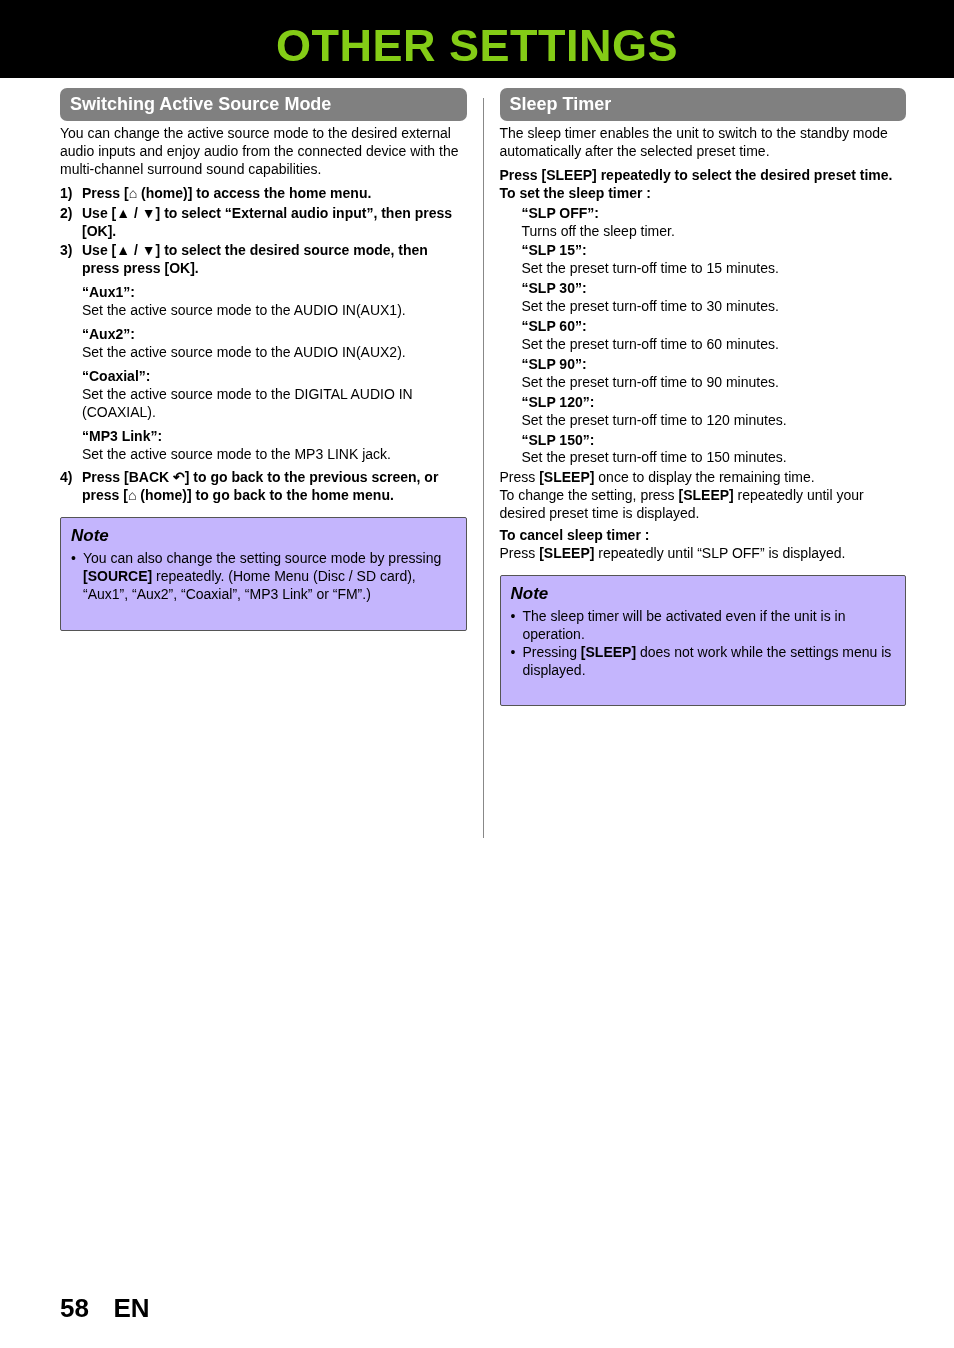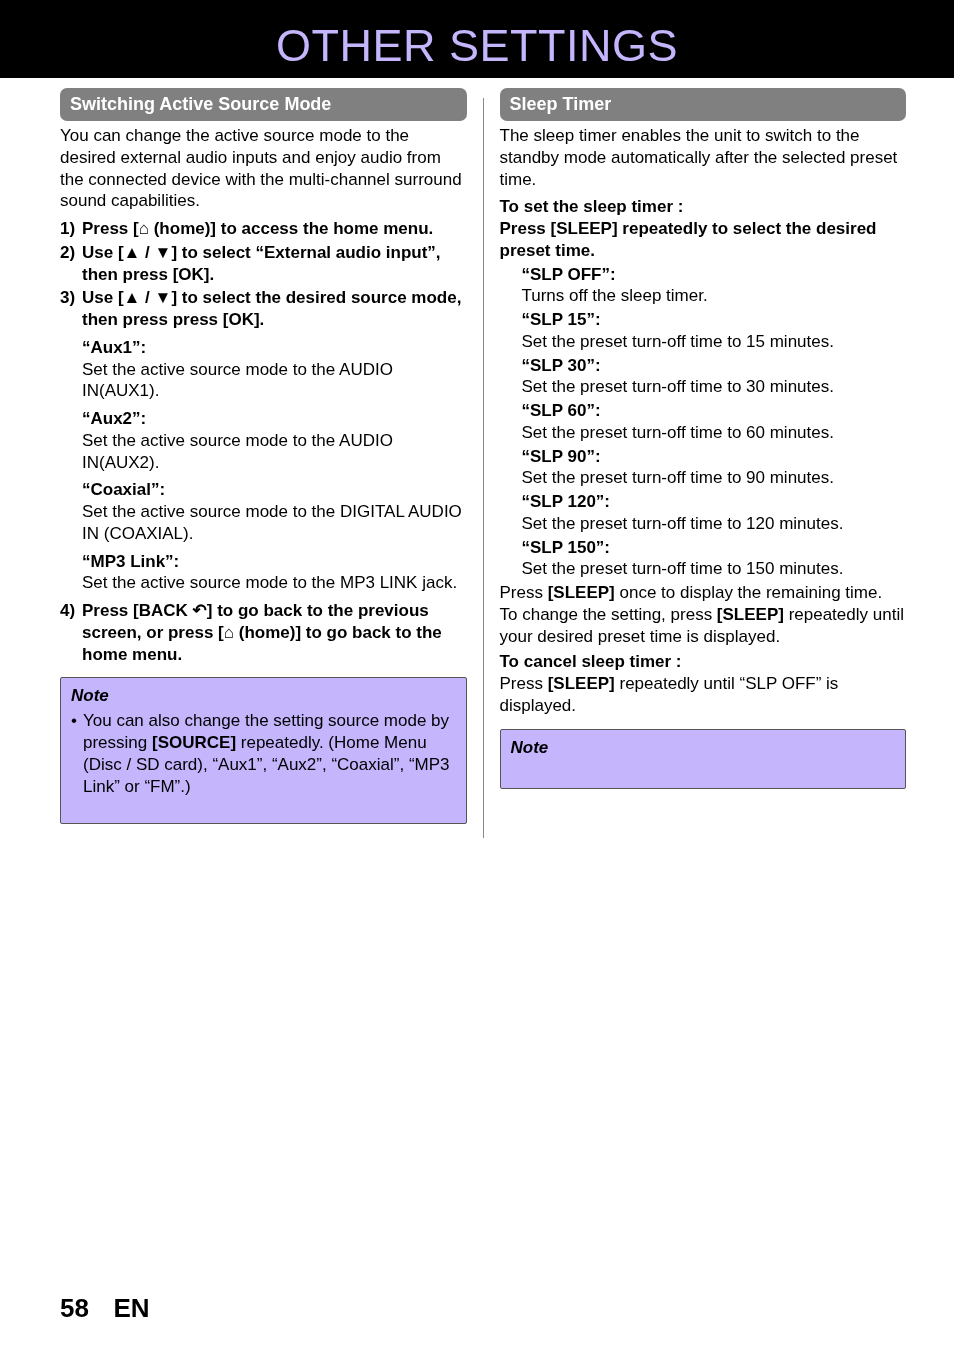--- a/index.html
+++ b/index.html
@@ -14,23 +14,23 @@
     .header-bar {
       width: 100%;
       height: 78px;
       background: #000;
       display: flex;
       align-items: flex-end;
       justify-content: center;
       padding-bottom: 6px;
     }
     .chapter-title {
-      color: #c4b5fd;
+      color: #84cc16;
       font-size: 45px;
-      font-weight: 400;
+      font-weight: 700;
       letter-spacing: 0.5px;
       text-align: center;
     }
     .content {
       display: flex;
       padding: 10px 48px 0 60px;
       gap: 10px;
     }
     .col {
       flex: 1;
@@ -44,21 +44,21 @@
     }
     .section-header {
       background: #808080;
       color: #fff;
       font-weight: 700;
       font-size: 18px;
       padding: 6px 10px;
       border-radius: 7px;
       margin-bottom: 4px;
     }
-    p, li { font-size: 17px; line-height: 1.28; }
+    p, li { font-size: 14px; line-height: 1.28; }
     .intro { margin-bottom: 6px; }
     ol.steps { list-style: none; counter-reset: step; }
     ol.steps > li { font-weight: 700; padding-left: 22px; position: relative; margin-bottom: 2px; }
     ol.steps > li::before { counter-increment: step; content: counter(step) ")"; position: absolute; left: 0; }
     .sub { margin-left: 22px; }
     .option-label { font-weight: 700; margin-top: 6px; }
     .option-desc { margin-bottom: 2px; }
     .bold { font-weight: 700; margin-top: 18px; }
     .note-box {
       background: #c4b5fd;
@@ -134,22 +134,22 @@
       </ul>
     </div>
   </div>
 
   <div class="col-divider"></div>
 
   <div class="col">
     <div class="section-header">Sleep Timer</div>
     <p class="intro">The sleep timer enables the unit to switch to the standby mode automatically after the selected preset time.</p>
 
+    <p class="instruction-bold">Press [SLEEP] repeatedly to select the desired preset time.</p>
     <p class="instruction-bold">To set the sleep timer :</p>
-    <p class="instruction-bold">Press [SLEEP] repeatedly to select the desired preset time.</p>
 
     <div class="sleep-options">
       <p class="option-label" style="margin-top:2px">“SLP OFF”:</p>
       <p class="option-desc">Turns off the sleep timer.</p>
       <p class="option-label" style="margin-top:2px">“SLP 15”:</p>
       <p class="option-desc">Set the preset turn-off time to 15 minutes.</p>
       <p class="option-label" style="margin-top:0">“SLP 30”:</p>
       <p class="option-desc">Set the preset turn-off time to 30 minutes.</p>
       <p class="option-label" style="margin-top:0">“SLP 60”:</p>
       <p class="option-desc">Set the preset turn-off time to 60 minutes.</p>
@@ -168,20 +168,26 @@
       <span>To change the setting, press </span><span class="bold">[SLEEP]</span><span> repeatedly until your desired preset time is displayed.</span>
     </p>
 
     <p class="instruction-bold" style="margin-top:4px">To cancel sleep timer :</p>
     <p>
       <span>Press </span><span class="bold">[SLEEP]</span><span> repeatedly until “SLP OFF” is displayed.</span>
     </p>
 
     <div class="note-box">
       <div class="note-title">Note</div>
+      <ul>
+        <li>The sleep timer will be activated even if the unit is in operation.</li>
+        <li>
+          <span>Pressing </span><span class="bold">[SLEEP]</span><span> does not work while the settings menu is displayed.</span>
+        </li>
+      </ul>
     </div>
   </div>
 
 </div>
 
 <div class="footer">
   <span class="page-num">58</span>
   <span class="lang">EN</span>
 </div>
 

